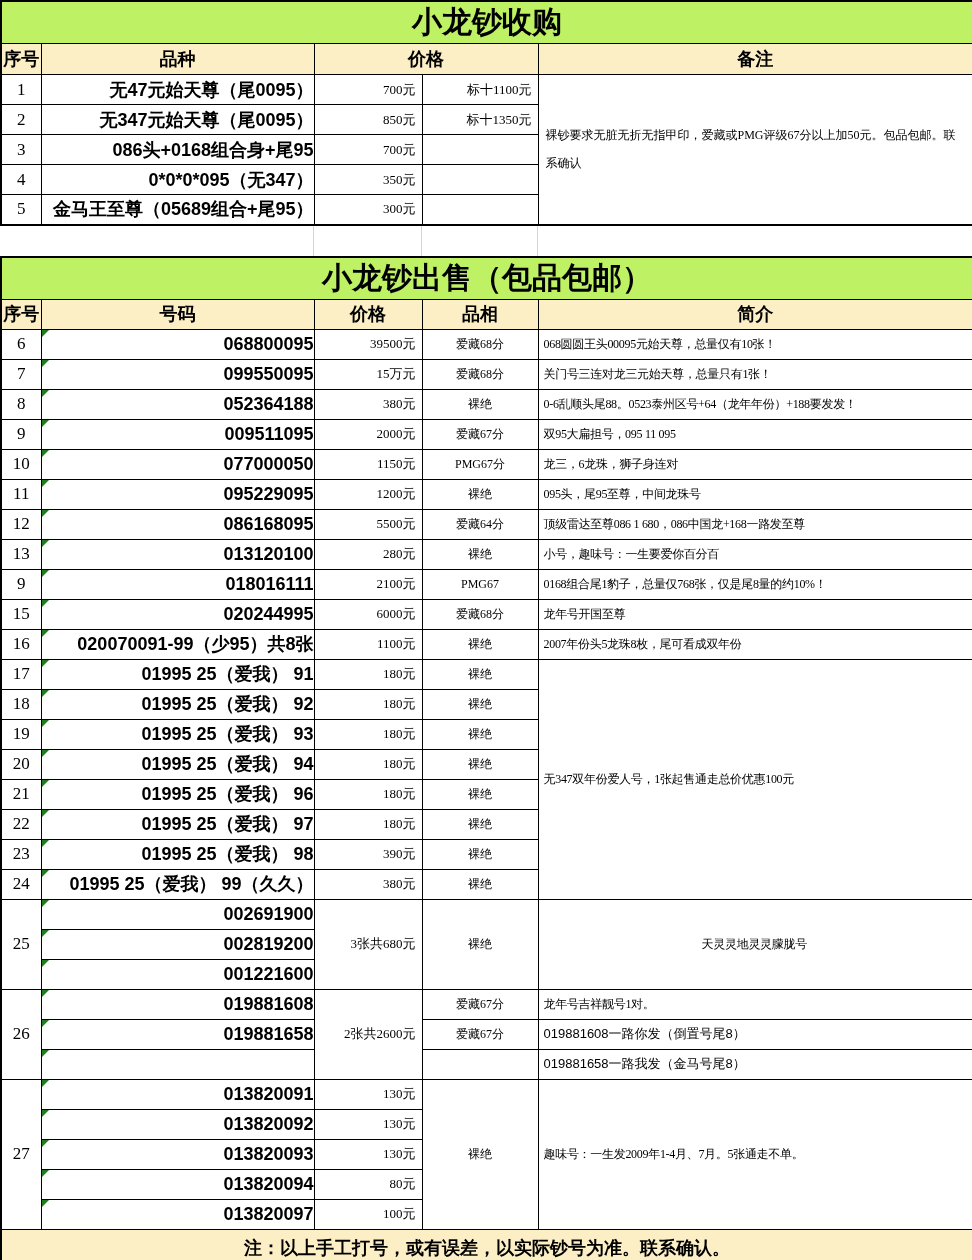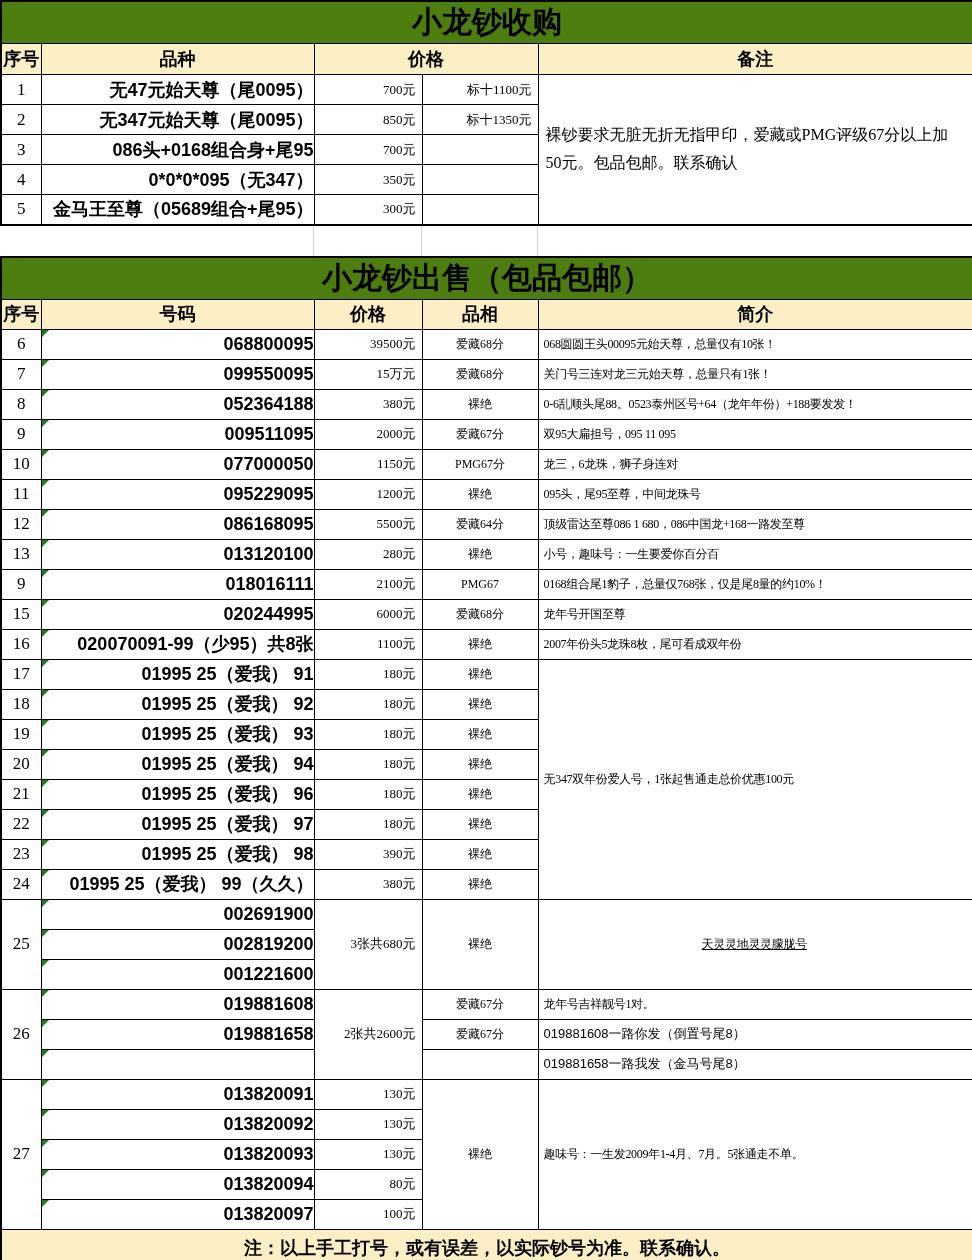--- a/index.html
+++ b/index.html
@@ -1,34 +1,34 @@
 <!DOCTYPE html>
 <html><head>
 <meta charset="utf-8">
 <style>
   html,body{margin:0;padding:0;background:#fff;}
   .page{position:relative;width:972px;height:1260px;overflow:hidden;background:#fff;
         font-family:"Liberation Serif","DejaVu Serif",serif;color:#000;}
   table.tbl{border-collapse:collapse;table-layout:fixed;width:972px;border:2px solid #000;}
   .tbl td,.tbl th{border:1px solid #000;padding:0;overflow:hidden;vertical-align:middle;box-sizing:border-box;}
-  tr.title-row td{background:#4d7c0f;text-align:center;font-weight:bold;font-size:30px;height:37px;}
+  tr.title-row td{background:#bef264;text-align:center;font-weight:bold;font-size:30px;height:37px;}
   table.sale tr.title-row td{height:40px;}
   tr.head-row th{background:#FCEFC6;font-weight:bold;font-size:18px;text-align:center;height:31px;}
   table.sale tr.head-row th{height:30px;}
   tbody tr{height:30px;}
   
   td.c-no{text-align:center;font-size:17px;}
   td.c-num{position:relative;text-align:right;padding-left:6px;font-family:"Liberation Sans","DejaVu Sans",sans-serif;
            font-weight:bold;font-size:18px;white-space:nowrap;}
   td.c-price,td.c-extra{text-align:right;padding-right:6px;font-size:13px;white-space:nowrap;}
   td.c-grade{text-align:center;font-size:12px;white-space:nowrap;}
   td.c-intro{text-align:left;padding-left:5px;padding-right:2px;font-size:12px;white-space:nowrap;letter-spacing:-0.3px;}
-  td.c-intro.center{text-align:center;padding-left:0;text-decoration:underline;}
+  td.c-intro.center{text-align:center;padding-left:0;}
   td.c-intro.b{font-family:"Liberation Sans","DejaVu Sans",sans-serif;font-weight:normal;font-size:13px;letter-spacing:0;}
-  td.c-remark{text-align:left;padding:4px 8px 4px 7px;font-size:16px;line-height:28px;white-space:normal;}
+  td.c-remark{text-align:left;padding:4px 8px 4px 7px;font-size:12px;line-height:28px;white-space:normal;}
   
   td.flag::before{content:"";position:absolute;top:0;left:0;width:0;height:0;
                   border-top:7px solid #1F7D1F;border-right:7px solid transparent;}
   
   .gap{position:relative;width:972px;height:30px;background:#fff;}
   .gap i{position:absolute;top:0;bottom:0;width:1px;background:#D6D6D6;display:block;}
   .gap i.g1{left:313px;} .gap i.g2{left:421px;} .gap i.g3{left:537px;}
   
   tfoot td.footer{background:#FCEFC6;text-align:center;font-weight:bold;font-size:18px;height:38px;border:1px solid #000;}
 </style>

